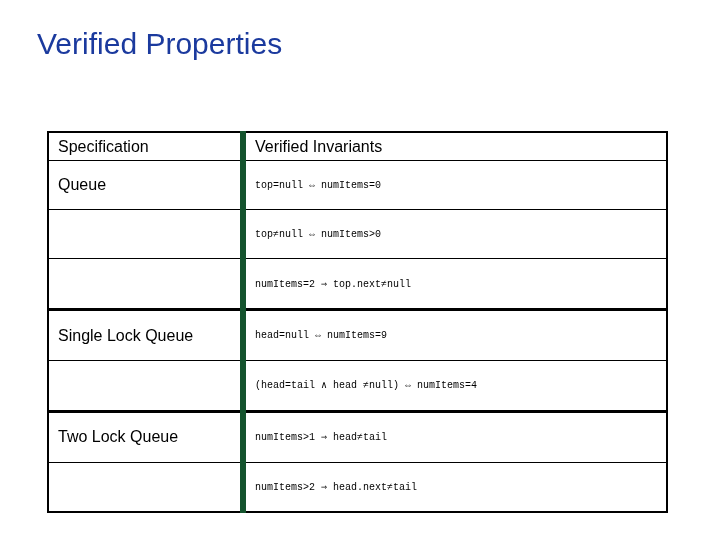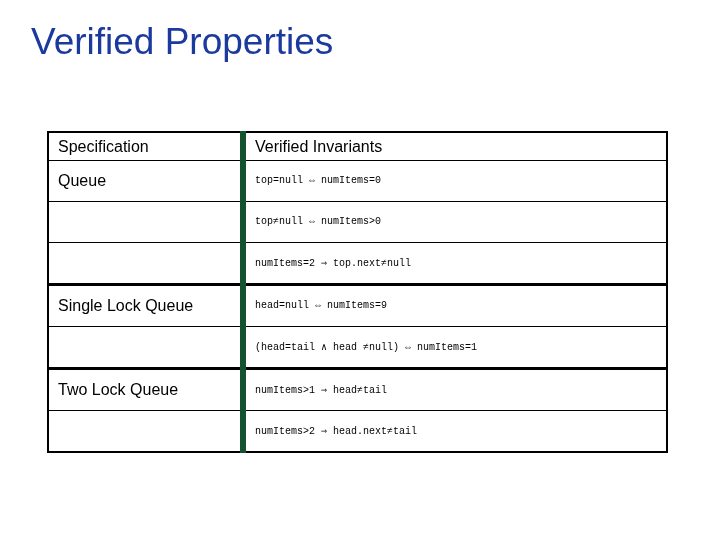--- a/index.html
+++ b/index.html
@@ -9,30 +9,30 @@
   .slide {
     position: relative;
     width: 720px; height: 540px;
     background: #ffffff;
     font-family: "Liberation Sans", sans-serif;
     overflow: hidden;
   }
   .title {
     position: absolute;
     left: 29px; top: 19px;
-    margin: 2px;
-    font-size: 37px;
+    margin: 8px;
+    font-size: 30px;
     font-weight: normal;
     color: #1b3a9e;
     white-space: nowrap;
   }
   table.props {
     position: absolute;
     left: 47px; top: 131px;
-    width: 619px; height: 322px;
+    width: 619px; height: 382px;
     border-collapse: collapse;
     table-layout: fixed;
     border: 2px solid #000000;
   }
   col.c1 { width: 195px; }
   col.c2 { width: 424px; }
   table.props td {
     border: 1px solid #000000;
     vertical-align: middle;
     padding: 0 4px 0 9px;
@@ -83,21 +83,21 @@
       <tr>
         <td class="spec"></td>
         <td class="inv">numItems=2 ⇒ top.next≠null</td>
       </tr>
       <tr class="group-start">
         <td class="spec">Single Lock Queue</td>
         <td class="inv">head=null ⇔ numItems=9</td>
       </tr>
       <tr>
         <td class="spec"></td>
-        <td class="inv">(head=tail ∧ head ≠null) ⇔ numItems=1</td>
+        <td class="inv">(head=tail ∧ head ≠null) ⇔ numItems=4</td>
       </tr>
       <tr class="group-start">
         <td class="spec">Two Lock Queue</td>
         <td class="inv">numItems&gt;1 ⇒ head≠tail</td>
       </tr>
       <tr>
         <td class="spec"></td>
         <td class="inv">numItems&gt;2 ⇒ head.next≠tail</td>
       </tr>
     </tbody>

